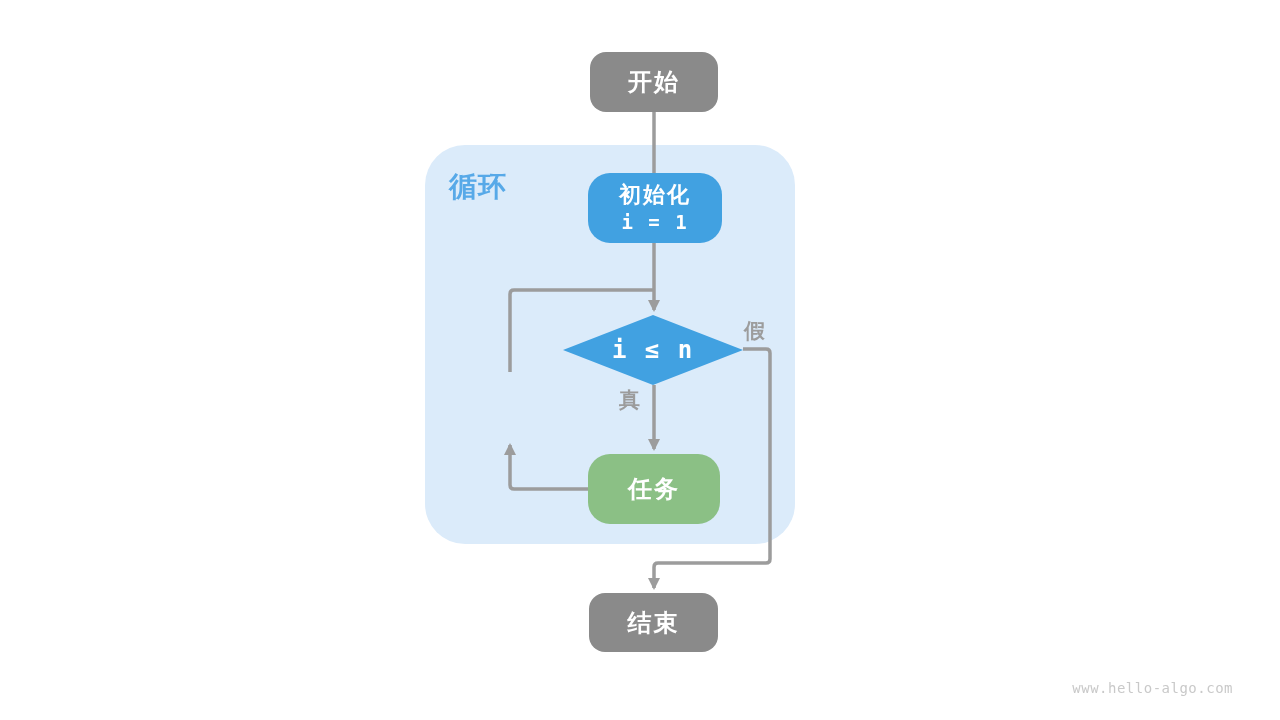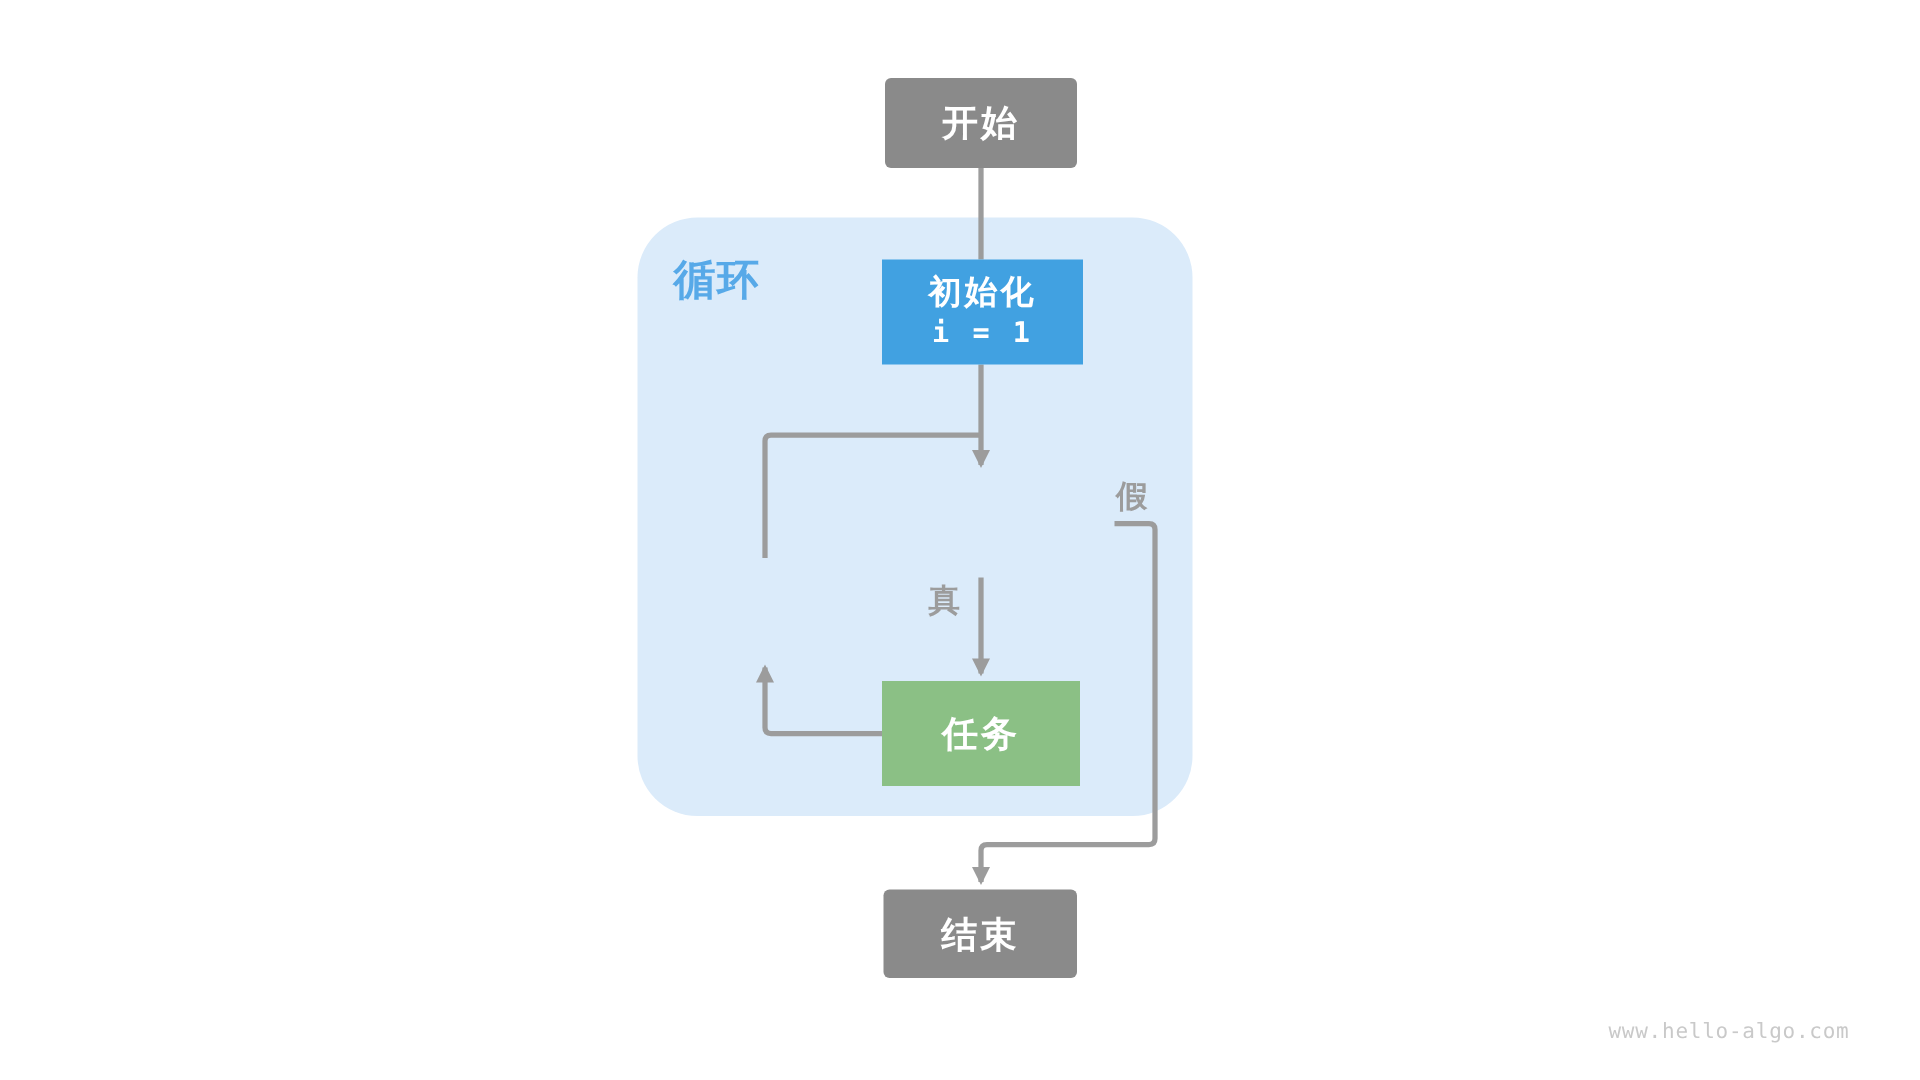--- a/index.html
+++ b/index.html
@@ -22,24 +22,24 @@
   }
   svg.connectors {
     position: absolute; left: 0; top: 0; z-index: 2;
   }
   svg.connectors path.flow-line {
     fill: none; stroke: var(--line-gray, #9C9C9C); stroke-width: 3.5px;
     stroke-linejoin: round;
   }
   .node {
     position: absolute; z-index: 3; display: flex; flex-direction: column;
-    align-items: center; justify-content: center; color: #ffffff; text-align: center;
+    align-items: center; justify-content: center; color: #ffffff; text-align: center; border-radius: 22px;
   }
   .node-terminal {
-    background: var(--node-gray, #8A8A8A); border-radius: 4px;
+    background: var(--node-gray, #8A8A8A); border-radius: 16px;
     font-size: 24px; font-weight: 600; letter-spacing: 2px;
   }
   .node-start { left: 590px; top: 52px; width: 128px; height: 60px; }
   .node-end   { left: 589px; top: 593px; width: 129px; height: 59px; }
   .node-process {
     background: var(--accent-blue, #41A1E1);
     font-size: 22px; font-weight: 600; letter-spacing: 2px; line-height: 1.35;
   }
   .node-init   { left: 588px; top: 173px; width: 134px; height: 70px; }
   .node-update { left: 443px; top: 372px; width: 133px; height: 68px; }
@@ -103,20 +103,23 @@
 
   <div class="node node-terminal node-start">
     <span>开始</span>
   </div>
 
   <div class="node node-process node-init">
     <span>初始化</span>
     <span class="code-line">i = 1</span>
   </div>
 
+  <div class="node node-diamond">
+    <span class="diamond-text">i ≤ n</span>
+  </div>
 
   <div class="branch-label branch-true">真</div>
   <div class="branch-label branch-false">假</div>
 
 
   <div class="node node-terminal node-end">
     <span>结束</span>
   </div>
 
   <div class="node node-task">

